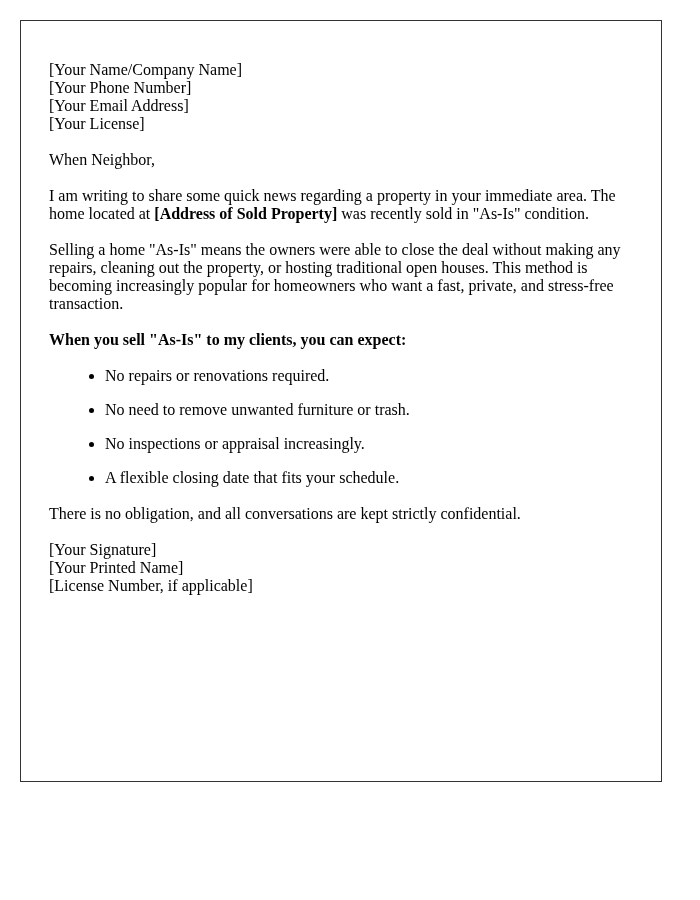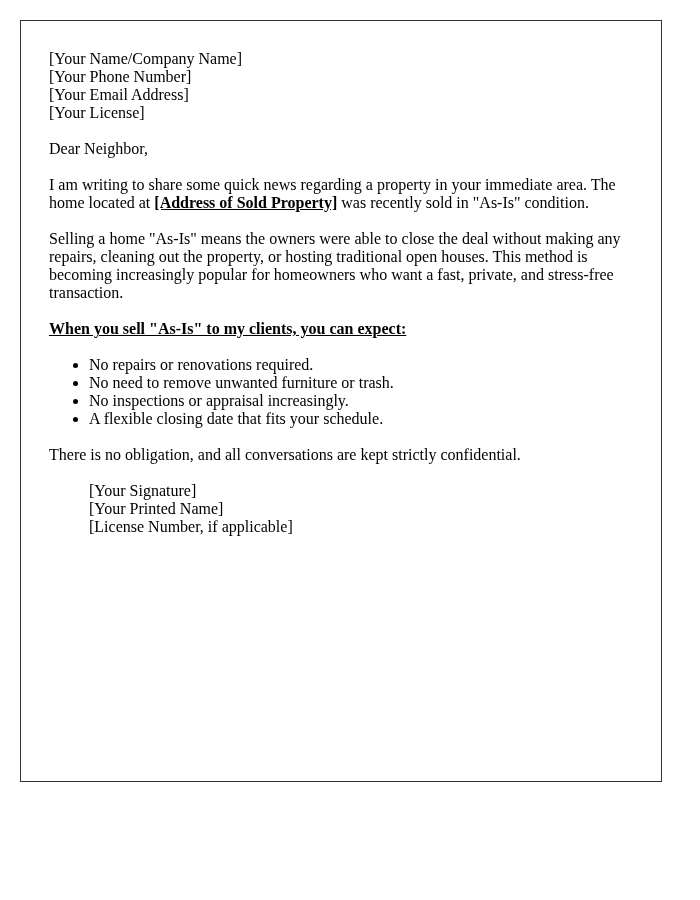--- a/index.html
+++ b/index.html
@@ -21,65 +21,63 @@
       left: 20px;
       top: 20px;
       width: 640px;
       height: 760px;
       border: 1px solid #333333;
       box-sizing: content-box;
     }
     .content {
       position: absolute;
       left: 28px;
-      top: 29px;
+      top: 40px;
       width: 580px;
     }
     .block {
       margin: 0 0 18px 0;
     }
     .line {
       display: block;
       white-space: nowrap;
     }
     p {
       margin: 0 0 18px 0;
     }
     b {
       font-weight: bold;
-      text-decoration: underline;
     }
     ul {
       margin: 0 0 18px 0;
       padding-left: 40px;
     }
     ul li {
-      margin: 0;
+      margin: 16px;
       padding: 0;
     }
     .sig .line {
       display: block;
-      margin-left: 40px;
     }
   </style>
 </head>
 <body>
 
 <div class="letter">
   <div class="content">
 
     <div class="block">
       <span class="line">[Your Name/Company Name]</span>
       <span class="line">[Your Phone Number]</span>
       <span class="line">[Your Email Address]</span>
       <span class="line">[Your License]</span>
     </div>
 
 
-    <p>Dear Neighbor,</p>
+    <p>When Neighbor,</p>
 
     <p><span>I am writing to share some quick news regarding a property in your immediate area. The home located at </span><b>[Address of Sold Property]</b><span> was recently sold in "As-Is" condition.</span></p>
 
     <p>Selling a home "As-Is" means the owners were able to close the deal without making any repairs, cleaning out the property, or hosting traditional open houses. This method is becoming increasingly popular for homeowners who want a fast, private, and stress-free transaction.</p>
 
 
     <p><b>When you sell "As-Is" to my clients, you can expect:</b></p>
 
     <ul>
       <li>No repairs or renovations required.</li>

